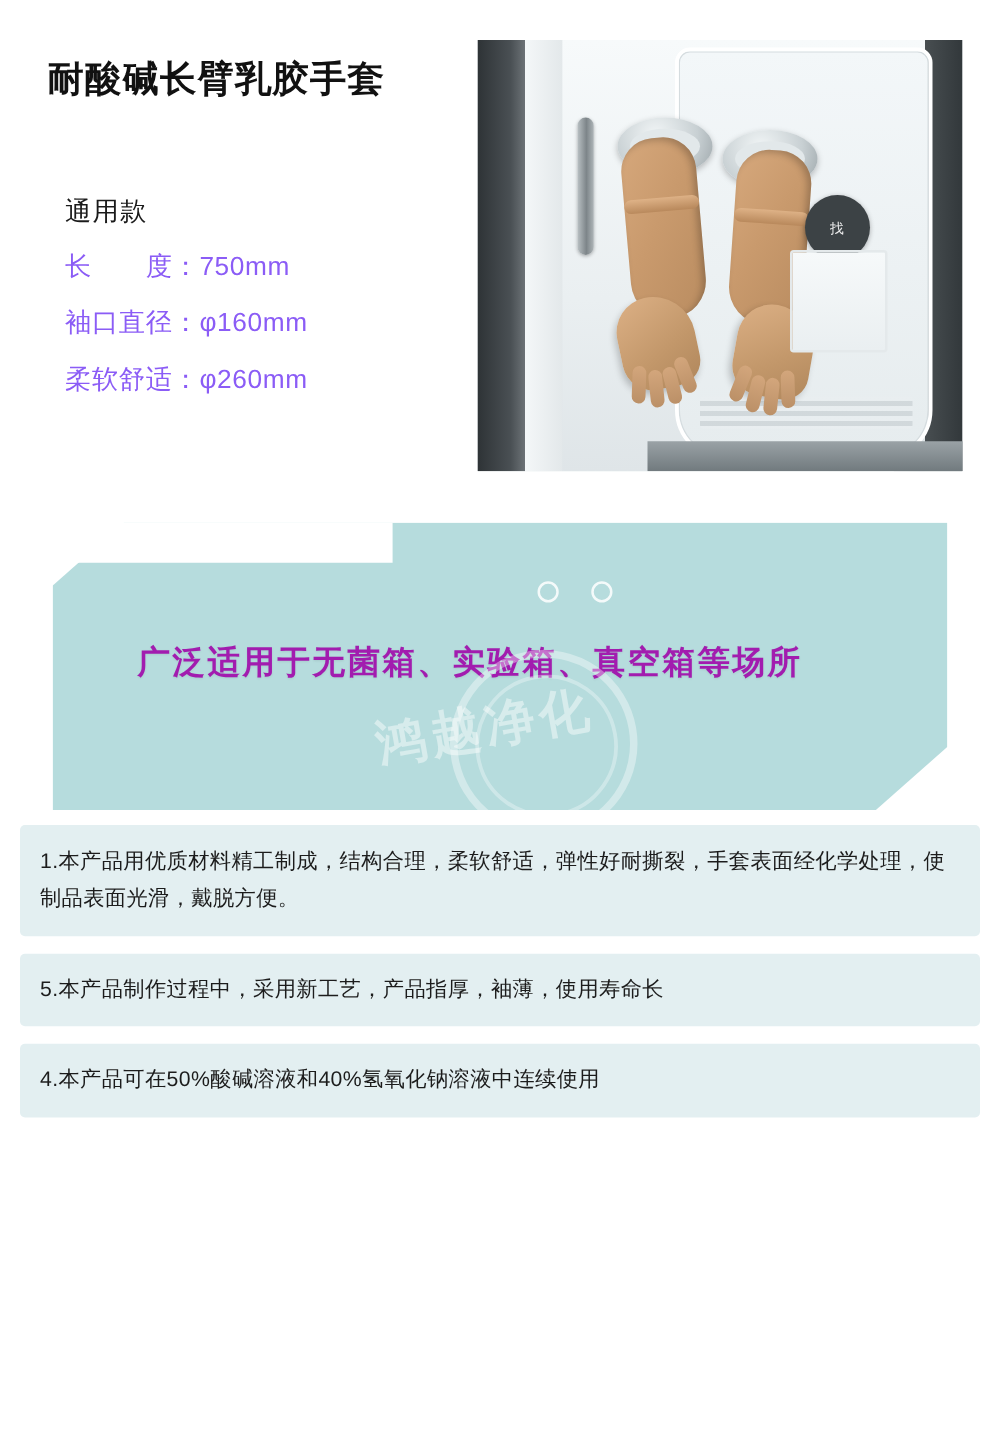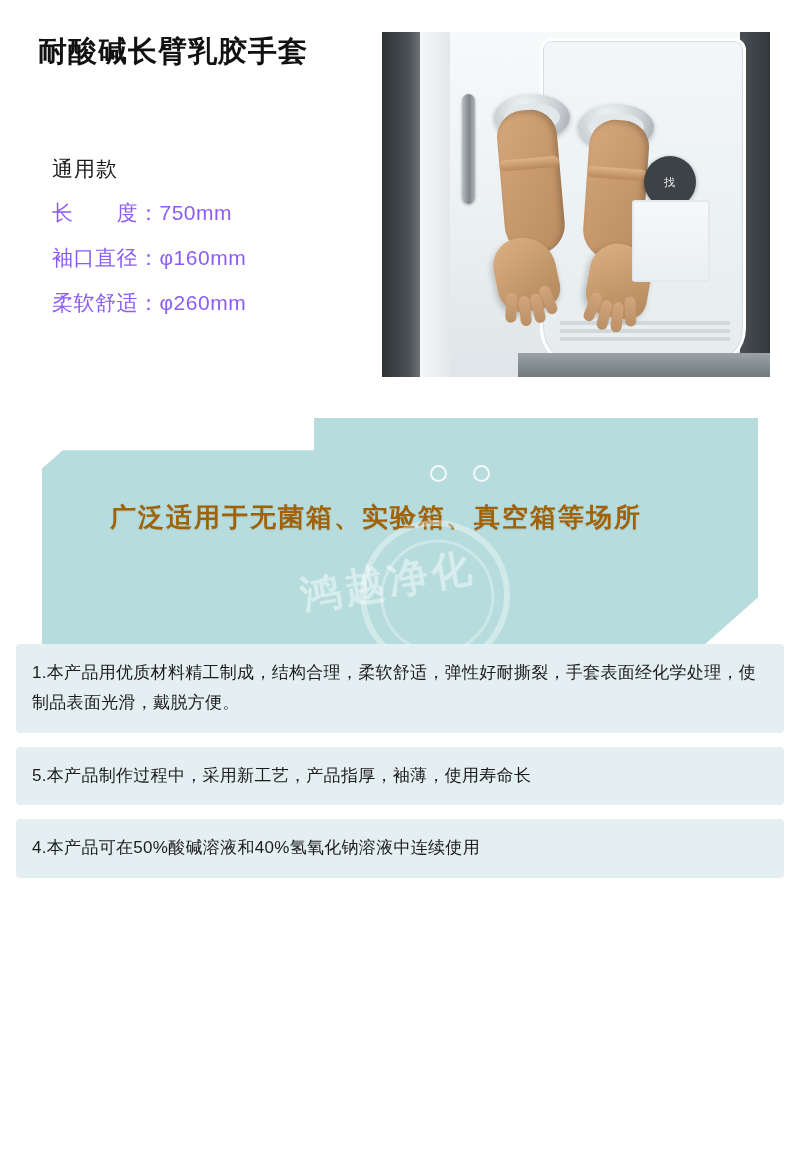--- a/index.html
+++ b/index.html
@@ -21,21 +21,21 @@
   .top-section {
     position: absolute;
     left: 0; top: 0;
     width: 800px;
     height: 400px;
   }
 
   .product-title {
     position: absolute;
     left: 38px;
-    top: 32px;
+    top: 44px;
     font-size: 29px;
     font-weight: bold;
     letter-spacing: 1px;
     color: #111;
     white-space: nowrap;
   }
 
   .spec-block {
     position: absolute;
     left: 52px;
@@ -240,24 +240,24 @@
     gap: 26px;
   }
   .banner-dot {
     width: 17px; height: 17px;
     border-radius: 50%;
     border: 2px solid #ffffff;
     opacity: .85;
   }
   .banner-text {
     position: absolute;
-    left: 110px; top: 92px;
+    left: 110px; top: 104px;
     font-size: 26px;
     font-weight: bold;
-    color: #a16207;
+    color: #a21caf;
     letter-spacing: 2px;
     text-shadow: 0 1px 2px rgba(0,0,0,.08);
     white-space: nowrap;
   }
   .watermark {
     position: absolute;
     left: 300px; top: 146px;
     font-size: 40px;
     font-weight: bold;
     color: rgba(255,255,255,.45);
@@ -280,21 +280,21 @@
     position: absolute;
     left: 14px; top: 14px;
     width: 108px; height: 108px;
     border-radius: 50%;
     border: 3px solid rgba(255,255,255,.32);
   }
 
   
   .features {
     position: absolute;
-    left: 16px; top: 644px;
+    left: 16px; top: 660px;
     width: 768px;
   }
   .feature-item {
     background: #e3eff1;
     border-radius: 4px;
     padding: 14px 16px 15px 16px;
     margin-bottom: 14px;
     font-size: 17px;
     line-height: 1.75;
     color: #1c1c1c;

